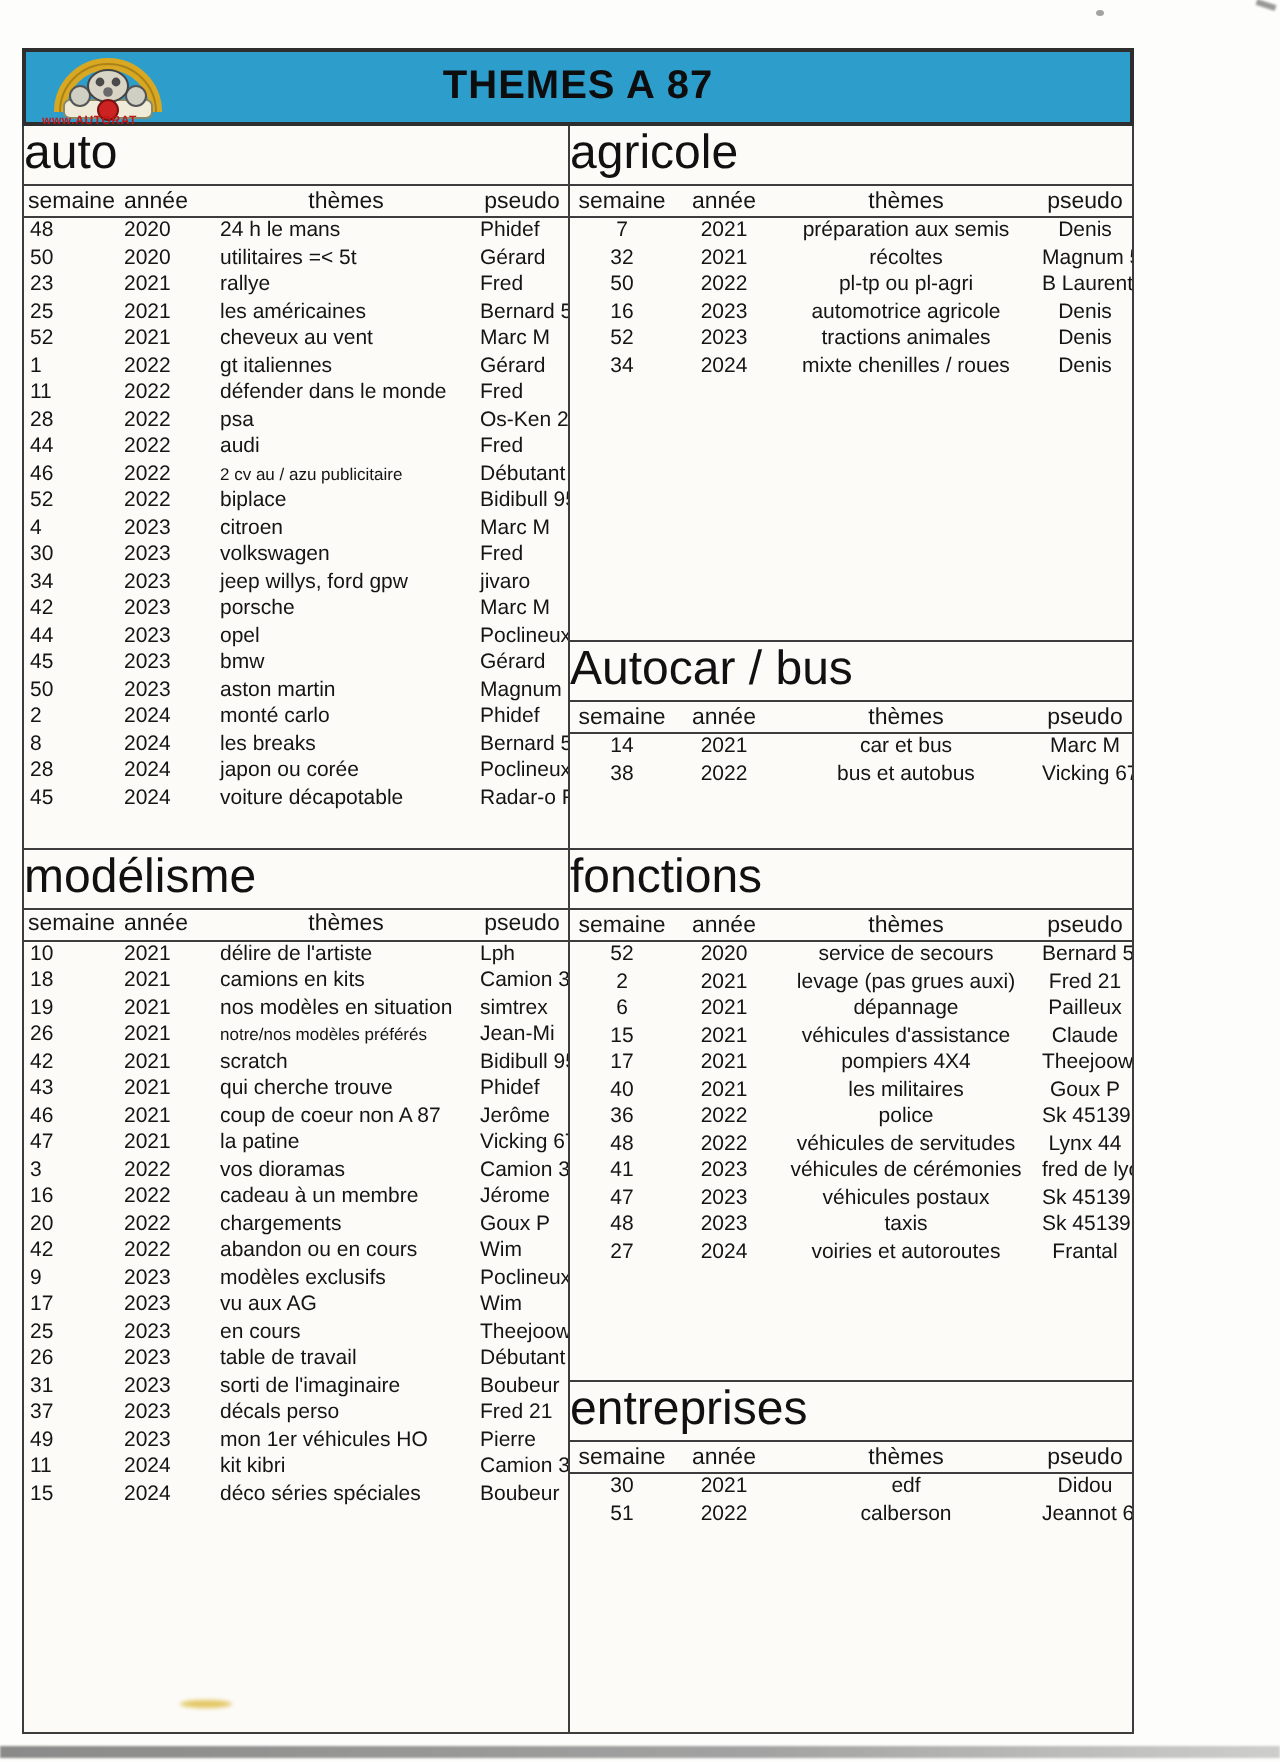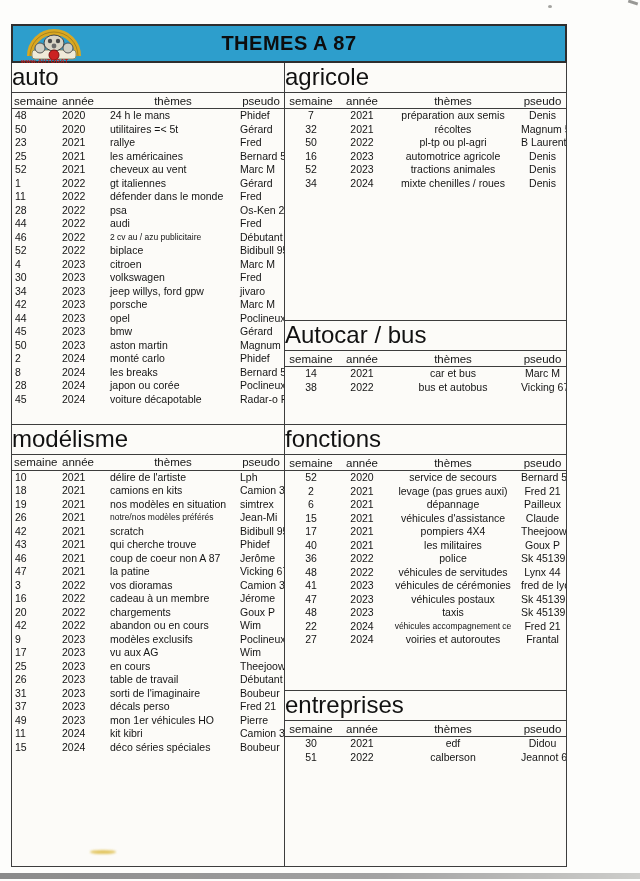--- a/index.html
+++ b/index.html
@@ -569,26 +569,20 @@
                 <td>véhicules postaux</td>
                 <td>Sk 45139</td>
               </tr>
               <tr>
                 <td>48</td>
                 <td>2023</td>
                 <td>taxis</td>
                 <td>Sk 45139</td>
               </tr>
               <tr>
-                <td>22</td>
-                <td>2024</td>
-                <td class="small">véhicules accompagnement ce</td>
-                <td>Fred 21</td>
-              </tr>
-              <tr>
                 <td>27</td>
                 <td>2024</td>
                 <td>voiries et autoroutes</td>
                 <td>Frantal</td>
               </tr>
             </tbody>
         </table>
       </div>
       <div class="section bt" id="sec-entreprises">
         <div class="sec-title">entreprises</div>

